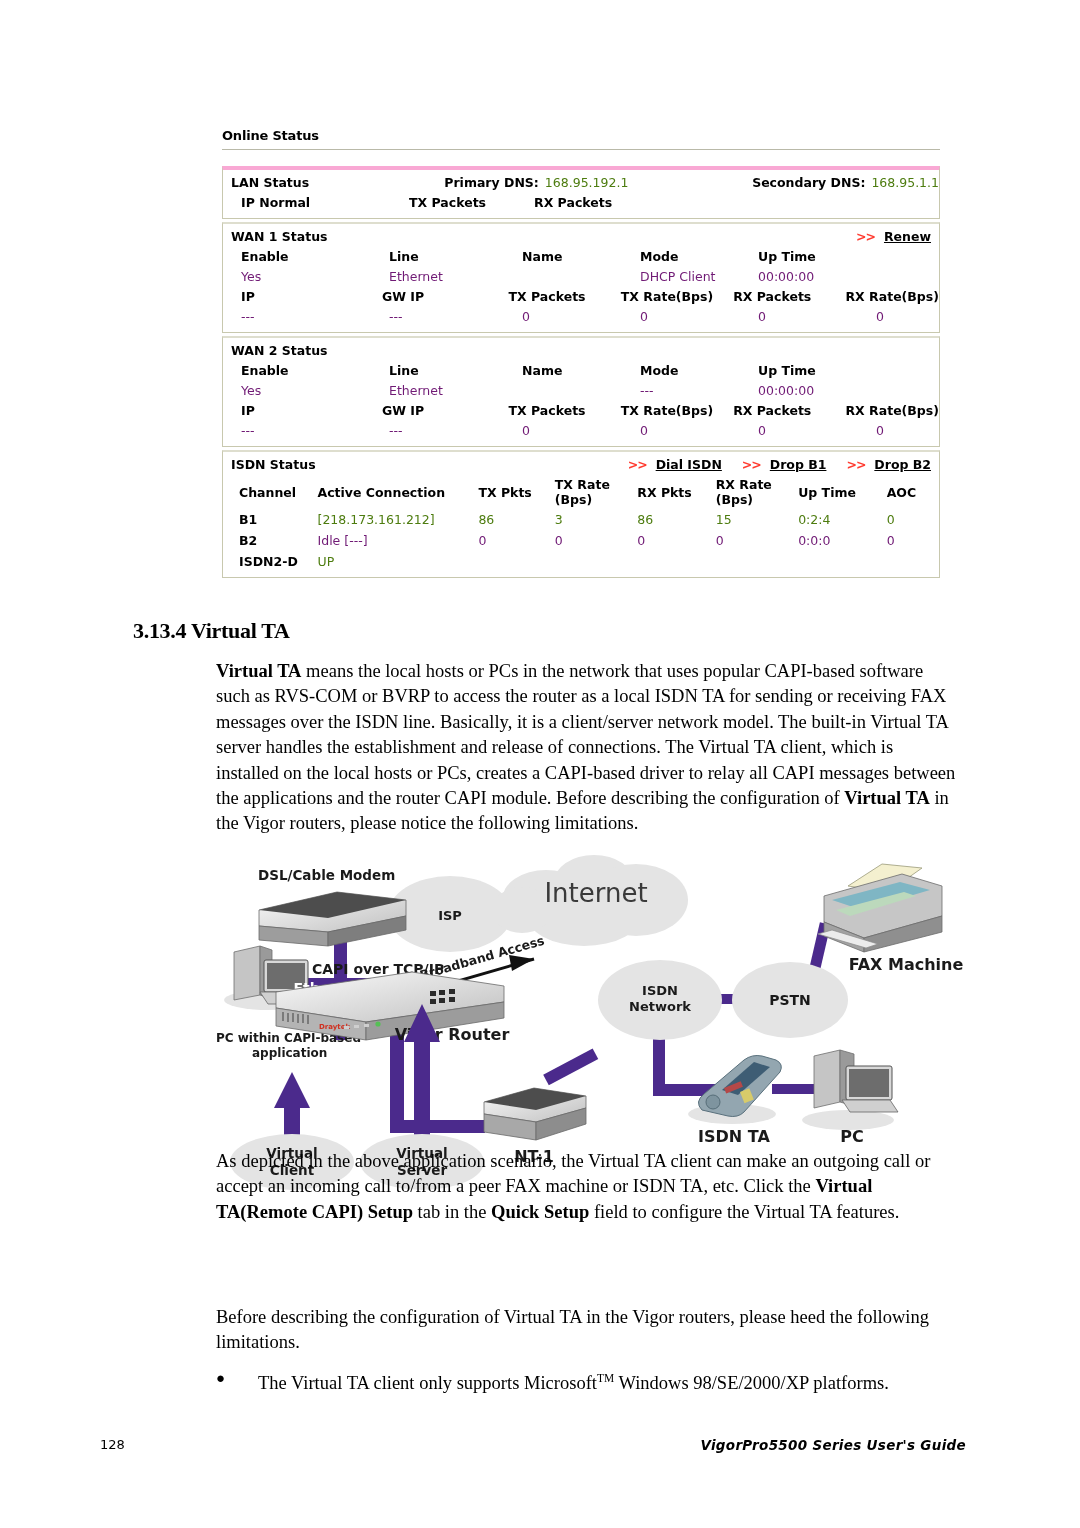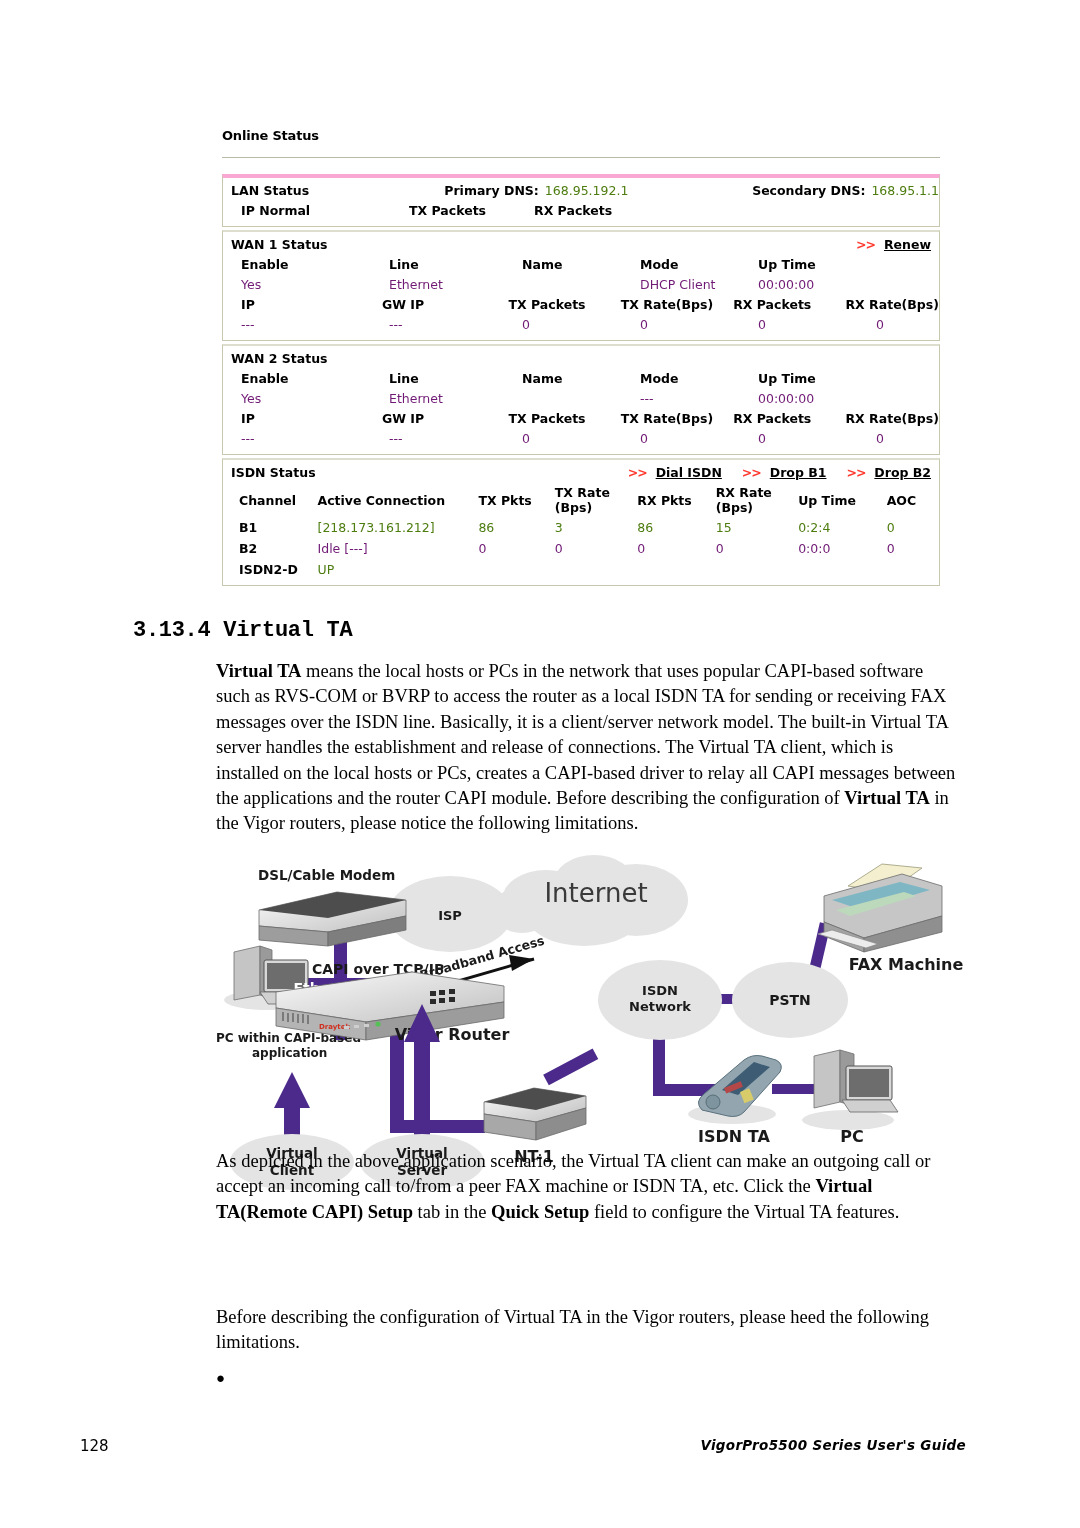--- a/index.html
+++ b/index.html
@@ -23,21 +23,21 @@
     top: 128px;
     width: 718px;
     font-family: "DejaVu Sans", sans-serif;
     font-size: 12.5px;
     color: #000;
   }
   .os-title {
     font-weight: bold;
     font-size: 13px;
     letter-spacing: -0.2px;
-    padding-bottom: 14px;
+    padding-bottom: 6px;
     border-bottom: 1px solid #b9b9a8;
     margin-bottom: 16px;
   }
   .sys-head {
     display: flex;
     justify-content: space-between;
     font-weight: bold;
     font-size: 12.5px;
     padding-bottom: 3px;
   }
@@ -108,21 +108,21 @@
   .w-rxp  { width: 76px; }
   .w-rxr  { width: 80px; }
   .w-upt  { width: 86px; }
   .w-aoc  { width: 50px; }
 
   
   .sec-head {
     position: absolute;
     left: 133px;
     top: 618px;
-    font-family: Liberation Mono, monospace;
+    font-family: Liberation Serif, serif;
     font-weight: bold;
     font-size: 22px;
     letter-spacing: -0.3px;
   }
 
   
   .para {
     position: absolute;
     left: 216px;
     width: 740px;
@@ -154,23 +154,23 @@
 
   
   .footer {
     position: absolute;
     left: 0; right: 0;
     top: 1437px;
     font-family: "DejaVu Sans", sans-serif;
   }
   .pg-num {
     position: absolute;
-    left: 80px;
+    left: 100px;
     top: 0;
-    font-size: 15px;
+    font-size: 13px;
   }
   .guide {
     position: absolute;
     right: 114px;
     top: 0;
     font-size: 13.5px;
     font-style: italic;
     font-weight: bold;
     letter-spacing: 0.3px;
     white-space: nowrap;
@@ -539,18 +539,19 @@
   <text x="636" y="290" font-family="DejaVu Sans, sans-serif" font-size="16" font-weight="bold" fill="#1a1a1a" text-anchor="middle">PC</text>
 </svg>
 </div>
 
 <div class="para p2"><span>As depicted in the above application scenario, the Virtual TA client can make an outgoing call or accept an incoming call to/from a peer FAX machine or ISDN TA, etc. Click the </span><b>Virtual TA(Remote CAPI) Setup</b><span> tab in the </span><b>Quick Setup</b><span> field to configure the Virtual TA features.</span></div>
 
 <div class="para p3">Before describing the configuration of Virtual TA in the Vigor routers, please heed the following limitations.</div>
 
 <div class="bullet-row">
   <span class="bdot">●</span>
+  <span><span>The Virtual TA client only supports Microsoft</span><sup>TM</sup><span> Windows 98/SE/2000/XP platforms.</span></span>
 </div>
 
 <div class="footer">
   <span class="pg-num">128</span>
   <span class="guide">VigorPro5500 Series User's Guide</span>
 </div>
 
 </body></html>

